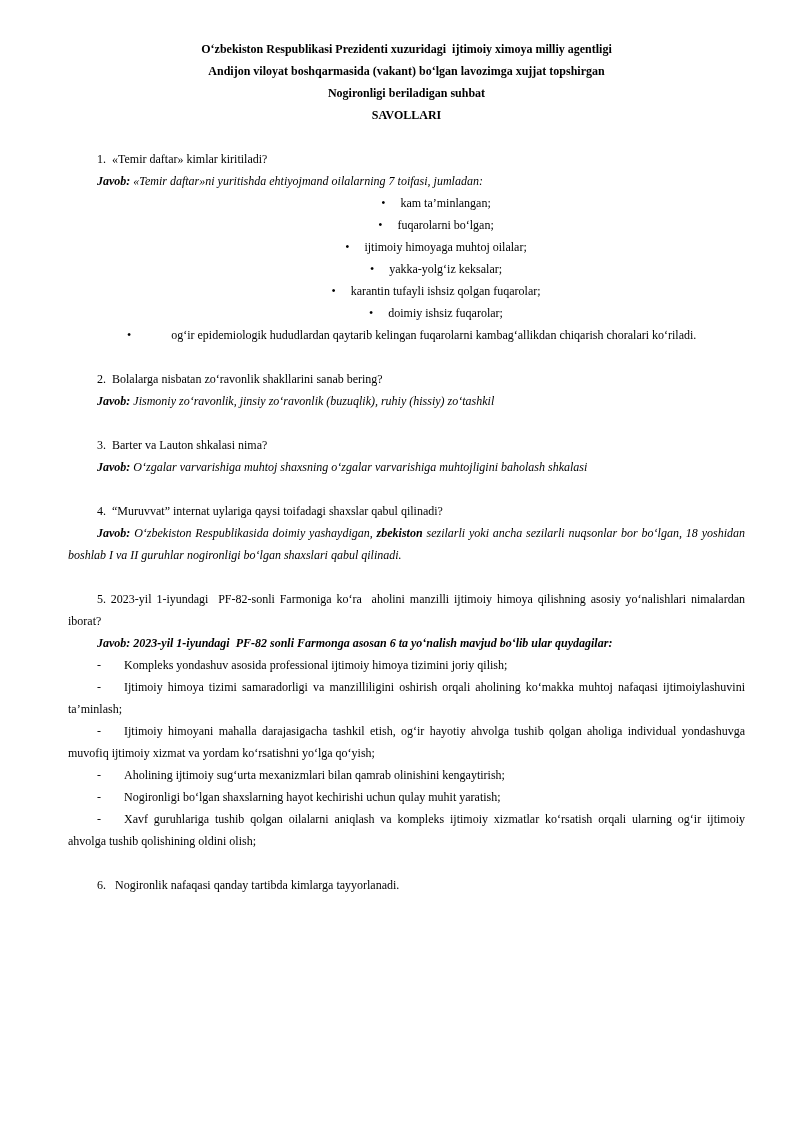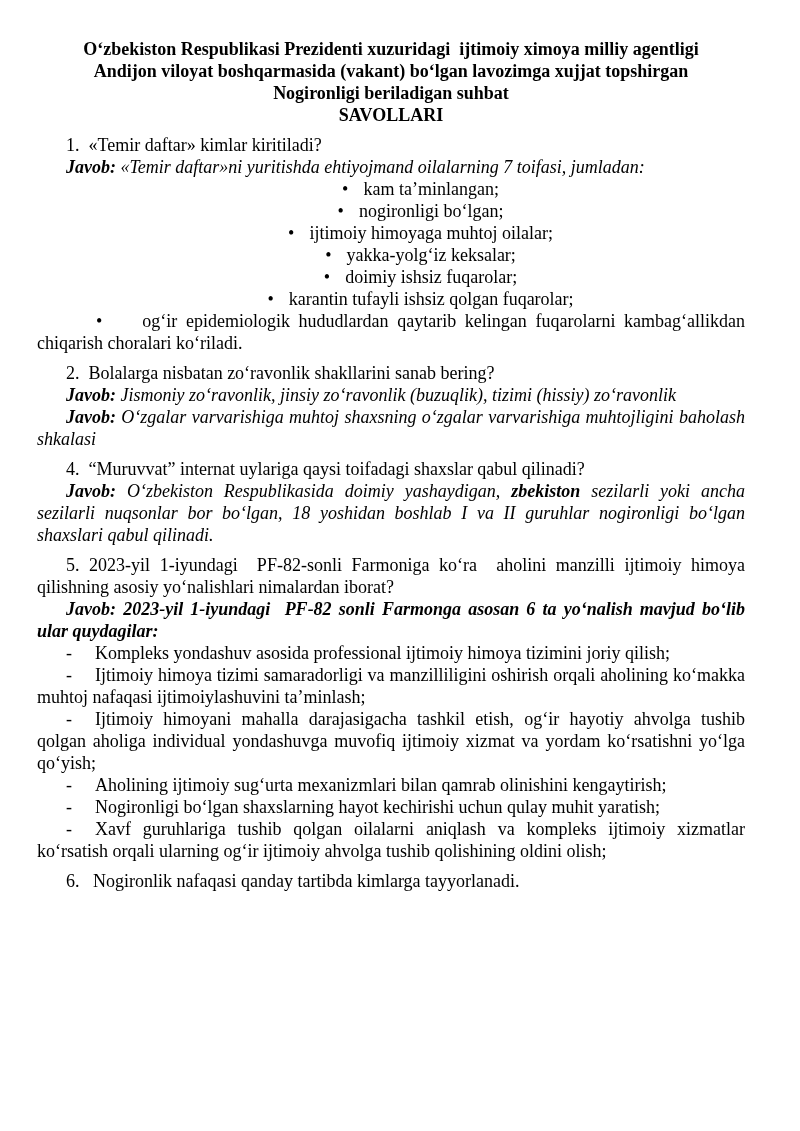--- a/index.html
+++ b/index.html
@@ -5,40 +5,40 @@
   html, body {
     margin: 0;
     padding: 0;
     background: #ffffff;
   }
   .page {
     position: relative;
     width: 800px;
     height: 909px;
     box-sizing: border-box;
-    padding: 38px 55px 0 37px;
+    padding: 38px 55px 0 68px;
     background: #ffffff;
     color: #000000;
     font-family: "Liberation Serif", "DejaVu Serif", serif;
-    font-size: 18px;
+    font-size: 12px;
     line-height: 22px;
     overflow: hidden;
   }
   .title {
     text-align: center;
     font-weight: bold;
   }
   .tline {
     white-space: pre-wrap;
   }
   .blk {
     margin: 0;
     text-align: justify;
   }
-  .q  { margin-top: 8px; text-indent: 29px; }
+  .q  { margin-top: 22px; text-indent: 29px; }
   .a  { text-indent: 29px; font-style: italic; }
   .bullet {
     padding-left: 59px;
     text-align: center;
   }
   .bullet .gap  { display: inline-block; width: 15px; }
   .bullet2 { text-indent: 59px; }
   .bullet2 .gap { display: inline-block; width: 40px; }
   .dash { text-indent: 29px; }
   .dash .gap    { display: inline-block; width: 23px; }
@@ -52,28 +52,29 @@
   <header class="title">
       <div class="tline">O‘zbekiston Respublikasi Prezidenti xuzuridagi  ijtimoiy ximoya milliy agentligi</div>
       <div class="tline">Andijon viloyat boshqarmasida (vakant) bo‘lgan lavozimga xujjat topshirgan</div>
       <div class="tline">Nogironligi beriladigan suhbat</div>
       <div class="tline">SAVOLLARI</div>
     </header>
   <main class="body">
       <p class="blk q"><span>1.&nbsp; «Temir daftar» kimlar kiritiladi?</span></p>
       <p class="blk a"><span class="bold">Javob: </span><span>«Temir daftar»ni yuritishda ehtiyojmand oilalarning 7 toifasi, jumladan:</span></p>
       <p class="blk bullet"><span class="marker">•</span><span class="gap"></span><span>kam ta’minlangan;</span></p>
-      <p class="blk bullet"><span class="marker">•</span><span class="gap"></span><span>nogironligi bo‘lgan;</span></p>
+      <p class="blk bullet"><span class="marker">•</span><span class="gap"></span><span>fuqarolarni bo‘lgan;</span></p>
       <p class="blk bullet"><span class="marker">•</span><span class="gap"></span><span>ijtimoiy himoyaga muhtoj oilalar;</span></p>
       <p class="blk bullet"><span class="marker">•</span><span class="gap"></span><span>yakka-yolg‘iz keksalar;</span></p>
+      <p class="blk bullet"><span class="marker">•</span><span class="gap"></span><span>karantin tufayli ishsiz qolgan fuqarolar;</span></p>
       <p class="blk bullet"><span class="marker">•</span><span class="gap"></span><span>doimiy ishsiz fuqarolar;</span></p>
-      <p class="blk bullet"><span class="marker">•</span><span class="gap"></span><span>karantin tufayli ishsiz qolgan fuqarolar;</span></p>
       <p class="blk bullet2"><span class="marker">•</span><span class="gap"></span><span>og‘ir epidemiologik hududlardan qaytarib kelingan fuqarolarni kambag‘allikdan chiqarish choralari ko‘riladi.</span></p>
       <p class="blk q"><span>2.&nbsp; Bolalarga nisbatan zo‘ravonlik shakllarini sanab bering?</span></p>
-      <p class="blk a"><span class="bold">Javob: </span><span>Jismoniy zo‘ravonlik, jinsiy zo‘ravonlik (buzuqlik), tizimi (hissiy) zo‘ravonlik</span></p>
+      <p class="blk a"><span class="bold">Javob: </span><span>Jismoniy zo‘ravonlik, jinsiy zo‘ravonlik (buzuqlik), ruhiy (hissiy) zo‘tashkil</span></p>
+      <p class="blk q"><span>3.&nbsp; Barter va Lauton shkalasi nima?</span></p>
       <p class="blk a"><span class="bold">Javob: </span><span>O‘zgalar varvarishiga muhtoj shaxsning o‘zgalar varvarishiga muhtojligini baholash shkalasi</span></p>
       <p class="blk q"><span>4.&nbsp; “Muruvvat” internat uylariga qaysi toifadagi shaxslar qabul qilinadi?</span></p>
       <p class="blk a"><span class="bold">Javob: </span><span>O‘zbekiston Respublikasida doimiy yashaydigan, </span><span class="bold">zbekiston</span><span> sezilarli yoki ancha sezilarli nuqsonlar bor bo‘lgan, 18 yoshidan boshlab I va II guruhlar nogironligi bo‘lgan shaxslari qabul qilinadi.</span></p>
       <p class="blk q"><span>5. 2023-yil 1-iyundagi&nbsp; PF-82-sonli Farmoniga ko‘ra&nbsp; aholini manzilli ijtimoiy himoya qilishning asosiy yo‘nalishlari nimalardan iborat?</span></p>
       <p class="blk a"><span class="bold">Javob: 2023-yil 1-iyundagi&nbsp; PF-82 sonli Farmonga asosan 6 ta yo‘nalish mavjud bo‘lib ular quydagilar:</span></p>
       <p class="blk dash"><span class="marker">-</span><span class="gap"></span><span>Kompleks yondashuv asosida professional ijtimoiy himoya tizimini joriy qilish;</span></p>
       <p class="blk dash"><span class="marker">-</span><span class="gap"></span><span>Ijtimoiy himoya tizimi samaradorligi va manzilliligini oshirish orqali aholining ko‘makka muhtoj nafaqasi ijtimoiylashuvini ta’minlash;</span></p>
       <p class="blk dash"><span class="marker">-</span><span class="gap"></span><span>Ijtimoiy himoyani mahalla darajasigacha tashkil etish, og‘ir hayotiy ahvolga tushib qolgan aholiga individual yondashuvga muvofiq ijtimoiy xizmat va yordam ko‘rsatishni yo‘lga qo‘yish;</span></p>
       <p class="blk dash"><span class="marker">-</span><span class="gap"></span><span>Aholining ijtimoiy sug‘urta mexanizmlari bilan qamrab olinishini kengaytirish;</span></p>
       <p class="blk dash"><span class="marker">-</span><span class="gap"></span><span>Nogironligi bo‘lgan shaxslarning hayot kechirishi uchun qulay muhit yaratish;</span></p>

